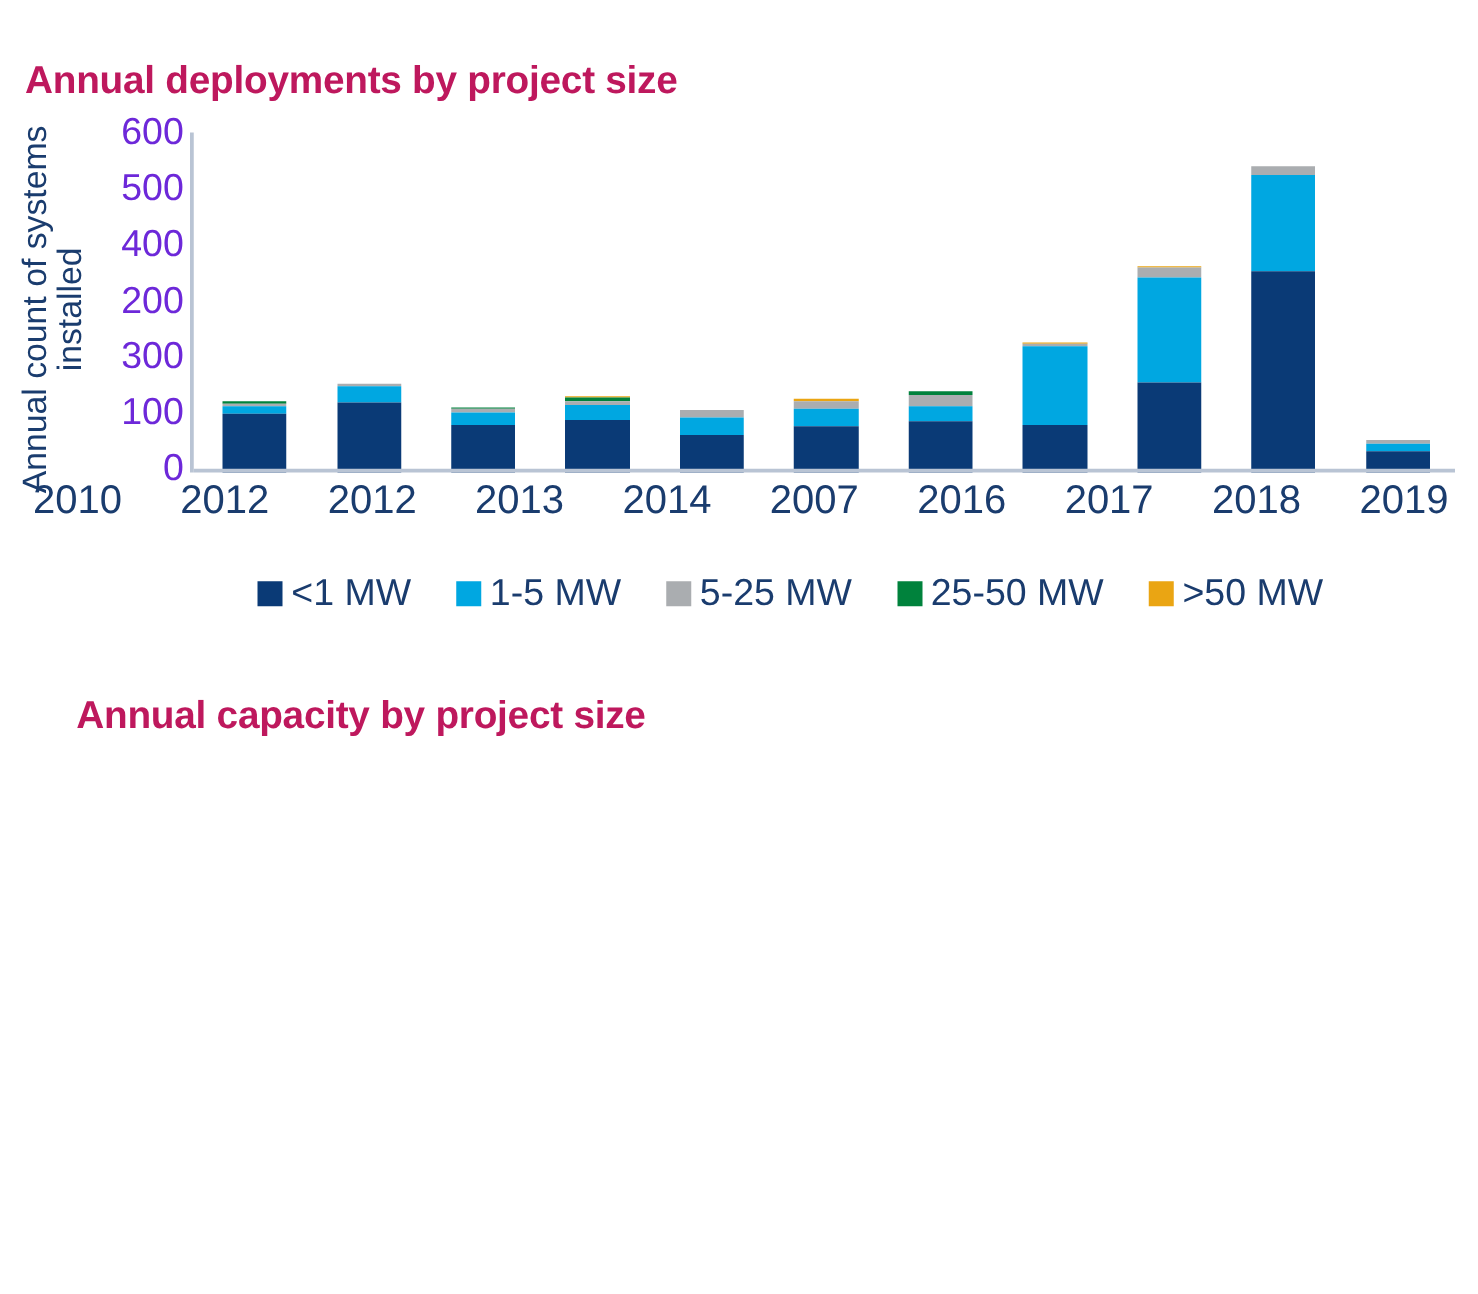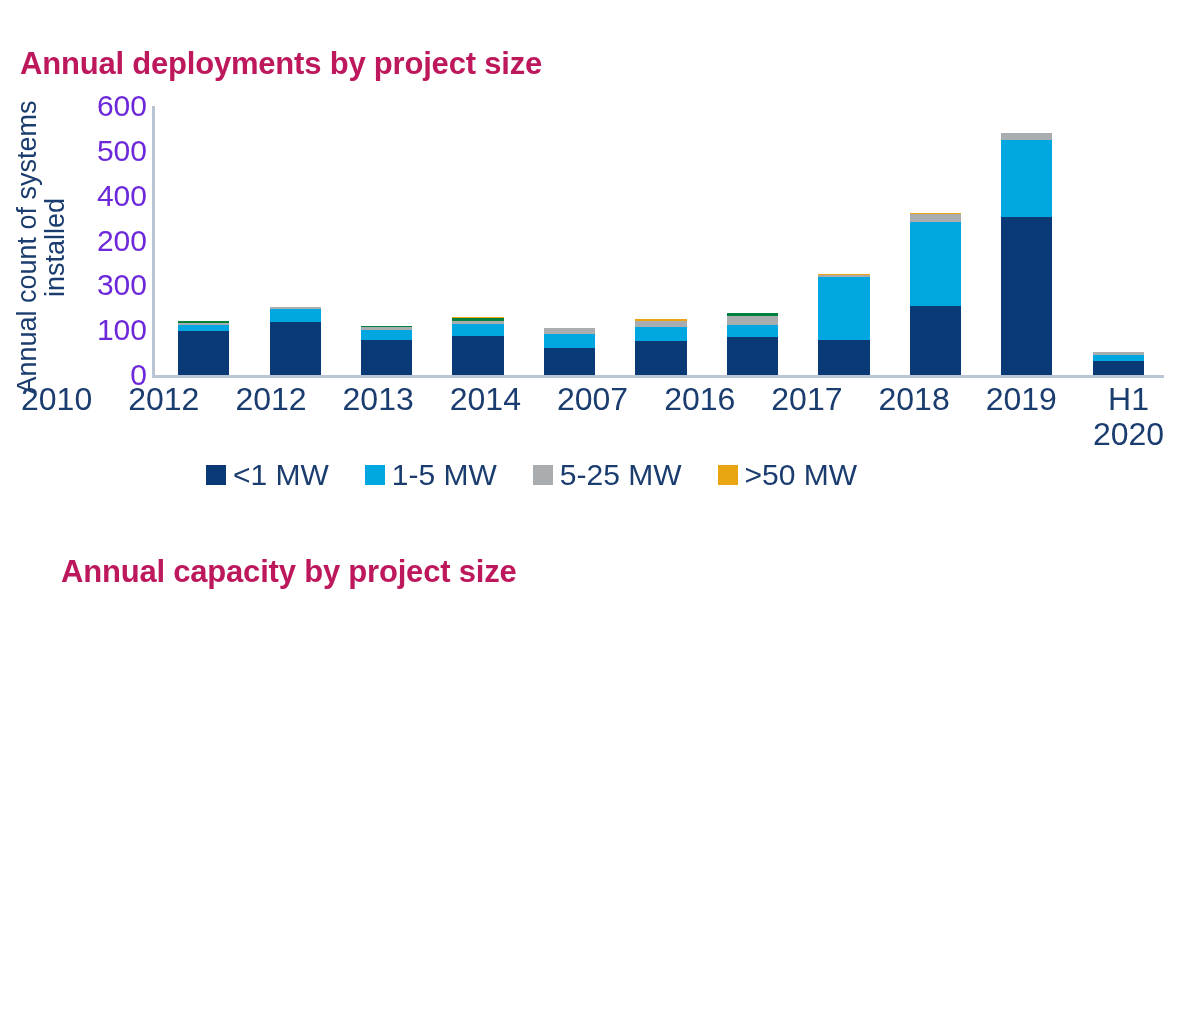--- a/index.html
+++ b/index.html
@@ -271,38 +271,40 @@
       <div class="x-label">2010</div>
       <div class="x-label">2012</div>
       <div class="x-label">2012</div>
       <div class="x-label">2013</div>
       <div class="x-label">2014</div>
       <div class="x-label">2007</div>
       <div class="x-label">2016</div>
       <div class="x-label">2017</div>
       <div class="x-label">2018</div>
       <div class="x-label">2019</div>
-      <div class="x-label">H1
-2020</div>
     </div>
 
   <div class="legend" id="dep-legend">
       <div class="legend-item">
         <span class="legend-swatch" style="background: rgb(10, 58, 118);"></span>
         <span class="legend-label">&lt;1 MW</span>
       </div>
       <div class="legend-item">
         <span class="legend-swatch" style="background: rgb(0, 167, 225);"></span>
         <span class="legend-label">1-5 MW</span>
       </div>
       <div class="legend-item">
         <span class="legend-swatch" style="background: rgb(170, 173, 176);"></span>
         <span class="legend-label">5-25 MW</span>
       </div>
       <div class="legend-item">
+        <span class="legend-swatch" style="background: rgb(0, 130, 60);"></span>
+        <span class="legend-label">25-50 MW</span>
+      </div>
+      <div class="legend-item">
         <span class="legend-swatch" style="background: rgb(234, 165, 19);"></span>
         <span class="legend-label">&gt;50 MW</span>
       </div>
     </div>
 </div>
 
 <div class="panel" id="panel-capacity">
 
   <div class="chart-title">Annual capacity by project size</div>
 

